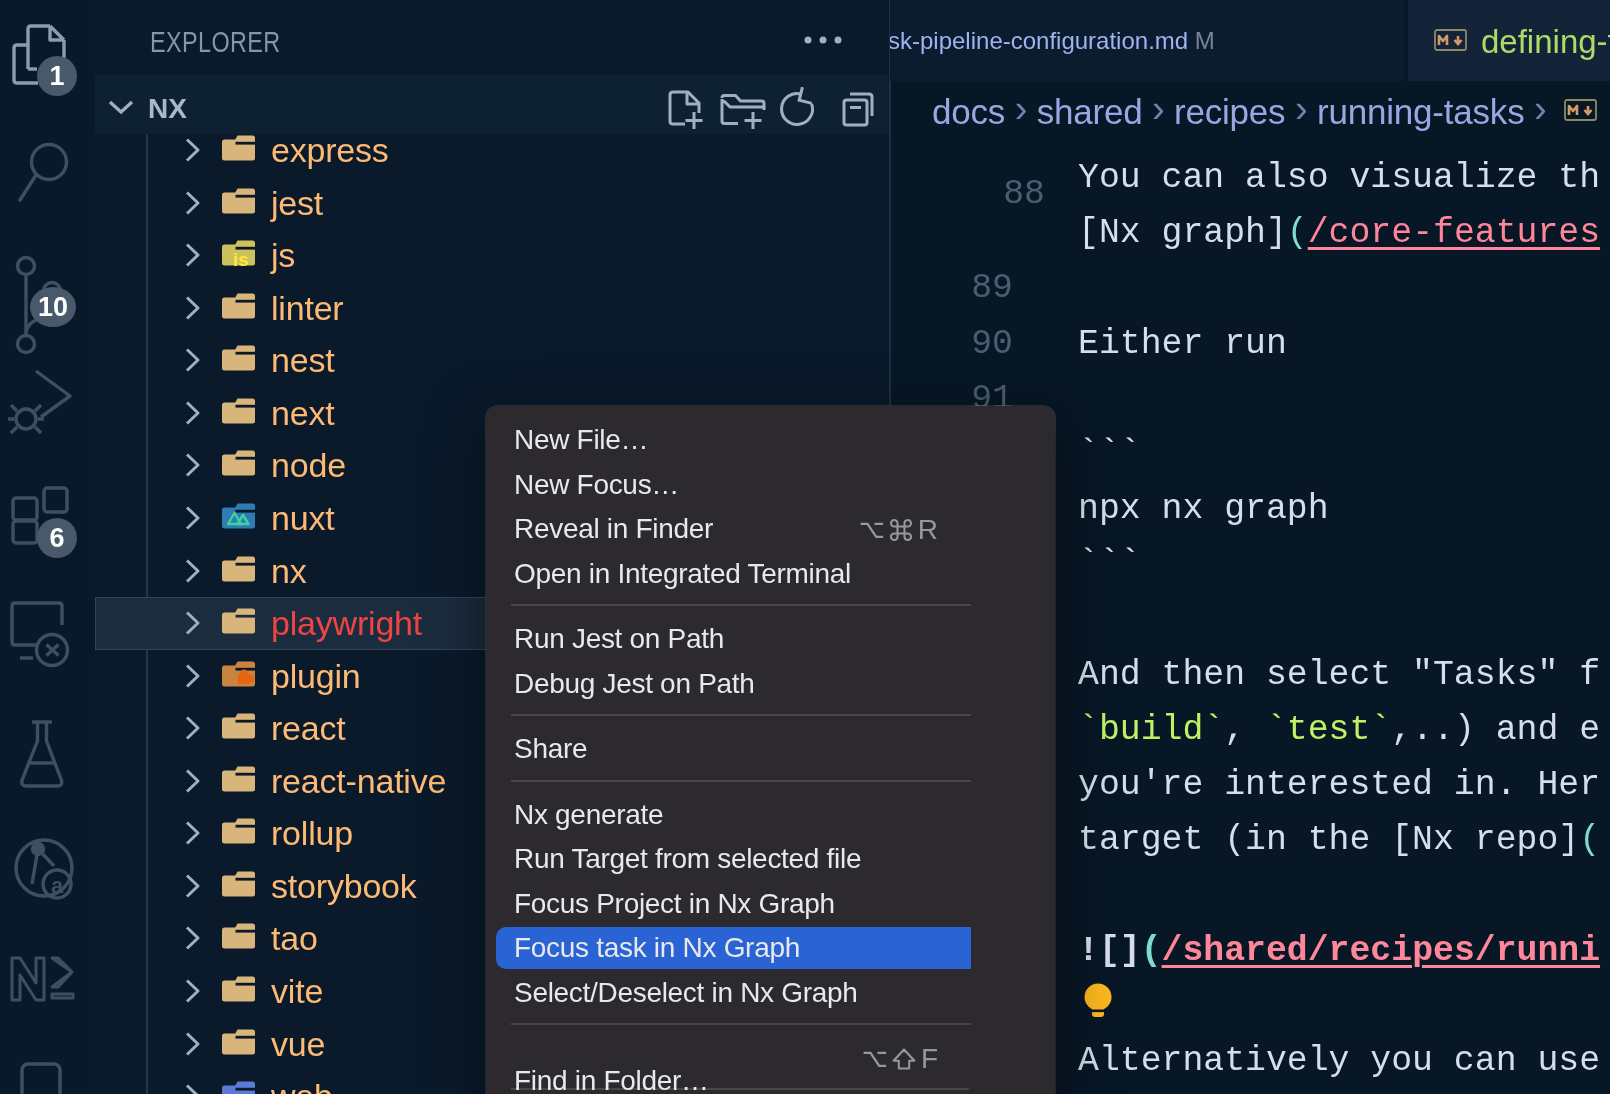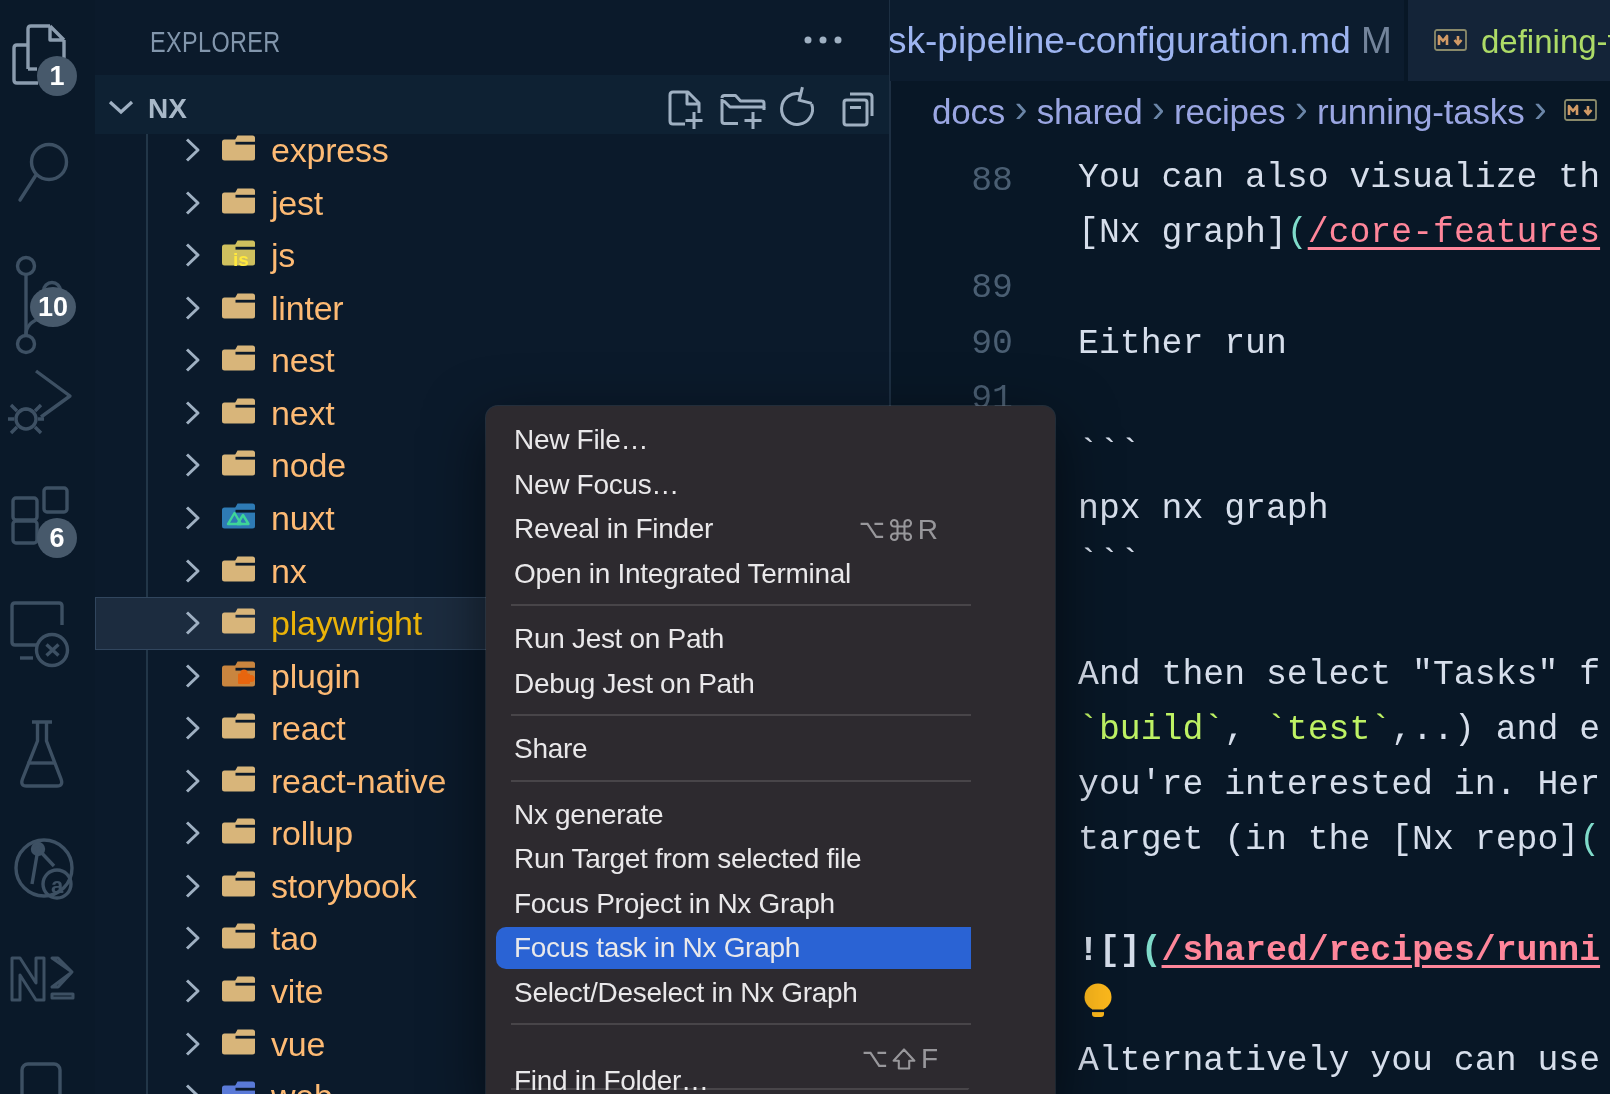--- a/index.html
+++ b/index.html
@@ -208,21 +208,21 @@
 </div>
 <div class="row" style="top:596.5px;background:#1c2c3f;box-shadow:inset 0 0 0 1px #31465e;">
 <svg class="rchev" width="20" height="30" viewBox="0 0 20 30" fill="none">
       <path d="M5 4.5 L16 15 L5 25.5" stroke="#9fb0c2" stroke-width="3" stroke-linejoin="round"></path>
     </svg>
 <span class="ricon"><svg width="33" height="26" viewBox="0 0 33 26" fill="none">
         <rect x="0" y="4.5" width="33" height="21" rx="2.5" fill="#d8b57a"></rect>
         <path d="M12.5 6 L15.5 0.5 H30.5 Q33 0.5 33 3 V6 Z" fill="#d8b57a"></path>
         <rect x="13.5" y="6.8" width="19.5" height="2.8" fill="#1c2c3f"></rect>
       </svg></span>
-<span class="rlabel" style="color:#eab308;">playwright</span>
+<span class="rlabel" style="color:#ef4444;">playwright</span>
 </div>
 <div class="row" style="top:649.1px;">
 <svg class="rchev" width="20" height="30" viewBox="0 0 20 30" fill="none">
       <path d="M5 4.5 L16 15 L5 25.5" stroke="#9fb0c2" stroke-width="3" stroke-linejoin="round"></path>
     </svg>
 <span class="ricon"><svg width="33" height="26" viewBox="0 0 33 26" fill="none">
         <rect x="0" y="4.5" width="33" height="21" rx="2.5" fill="#c9853f"></rect>
         <path d="M12.5 6 L15.5 0.5 H30.5 Q33 0.5 33 3 V6 Z" fill="#c9853f"></path>
         <rect x="13.5" y="6.8" width="19.5" height="2.8" fill="#0b1a2b"></rect>
         <g fill="#e8650e">
@@ -316,37 +316,37 @@
     </svg>
 <span class="ricon"><svg width="33" height="26" viewBox="0 0 33 26" fill="none">
         <rect x="0" y="4.5" width="33" height="21" rx="2.5" fill="#5a7ad8"></rect>
         <path d="M12.5 6 L15.5 0.5 H30.5 Q33 0.5 33 3 V6 Z" fill="#5a7ad8"></path>
         <rect x="13.5" y="6.8" width="19.5" height="2.8" fill="#0b1a2b"></rect>
       </svg></span>
 <span class="rlabel" style="">web</span>
 </div>
 <div class="abs" style="left:889px;top:0;width:2px;height:1094px;background:#1d2f42;"></div>
 <div class="abs" style="left:890px;top:0;width:514px;height:81px;background:#0c1c2e;overflow:hidden;">
-    <div style="position:absolute;left:-2px;top:50%;transform:translateY(-50%);font-size:37px;letter-spacing:0px;color:#9db4f0;white-space:nowrap;">sk-pipeline-configuration.md <span style="color:#73849b">M</span></div>
+    <div style="position:absolute;left:-2px;top:50%;transform:translateY(-50%);font-size:24px;letter-spacing:0px;color:#9db4f0;white-space:nowrap;">sk-pipeline-configuration.md <span style="color:#73849b">M</span></div>
   </div>
 <div class="abs" style="left:1408px;top:0;width:202px;height:81px;background:#142438;overflow:hidden;"></div>
 <svg class="abs" style="left:1434px;top:29px" width="33" height="22" viewBox="0 0 33 22" fill="none">
     <rect x="1" y="1" width="31" height="20" rx="2" stroke="#8a8a6a" stroke-width="1.8"></rect>
     <path d="M5 16 V7 l4 5 4-5 V16" stroke="#d19a66" stroke-width="2.6" fill="none" stroke-linejoin="round"></path>
     <path d="M24 7 v7 M20.5 11 l3.5 4 3.5-4" stroke="#d19a66" stroke-width="2.6" fill="none"></path>
   </svg>
 <div class="abs" style="left:1481px;top:23px;font-size:33px;color:#addb67;white-space:nowrap;">defining-t</div>
 <div class="abs" style="left:932px;top:90px;font-size:35px;letter-spacing:-0.2px;color:#9aa6e2;white-space:nowrap;">docs <span style="color:#6b86a8;font-size:38px;position:relative;top:-2px;">›</span> shared <span style="color:#6b86a8;font-size:38px;position:relative;top:-2px;">›</span> recipes <span style="color:#6b86a8;font-size:38px;position:relative;top:-2px;">›</span> running-tasks <span style="color:#6b86a8;font-size:38px;position:relative;top:-2px;">›</span></div>
 <svg class="abs" style="left:1564px;top:99px" width="33" height="22" viewBox="0 0 33 22" fill="none">
     <rect x="1" y="1" width="31" height="20" rx="2" stroke="#8a8a6a" stroke-width="1.8"></rect>
     <path d="M5 16 V7 l4 5 4-5 V16" stroke="#d19a66" stroke-width="2.6" fill="none" stroke-linejoin="round"></path>
     <path d="M24 7 v7 M20.5 11 l3.5 4 3.5-4" stroke="#d19a66" stroke-width="2.6" fill="none"></path>
   </svg>
 <div class="abs" style="left:890px;top:150px;width:720px;height:944px;overflow:hidden;">
-    <div class="ln" style="top:3px;">88</div>
+    <div class="ln" style="top:16px;padding-left:32px;">88</div>
     <div class="cl" style="top:0.0px;">You can also visualize th</div>
     <div class="cl" style="top:55.2px;">[Nx graph]<span class="tl">(</span><span class="pk">/core-features</span></div>
     <div class="ln" style="top:110.4px;">89</div>
     <div class="ln" style="top:165.6px;">90</div>
     <div class="cl" style="top:165.6px;">Either run</div>
     <div class="ln" style="top:220.8px;">91</div>
     <div class="cl" style="top:276.0px;">```</div>
     <div class="cl" style="top:331.2px;">npx nx graph</div>
     <div class="cl" style="top:386.4px;">```</div>
     <div class="cl" style="top:496.8px;">And then select "Tasks" f</div>

